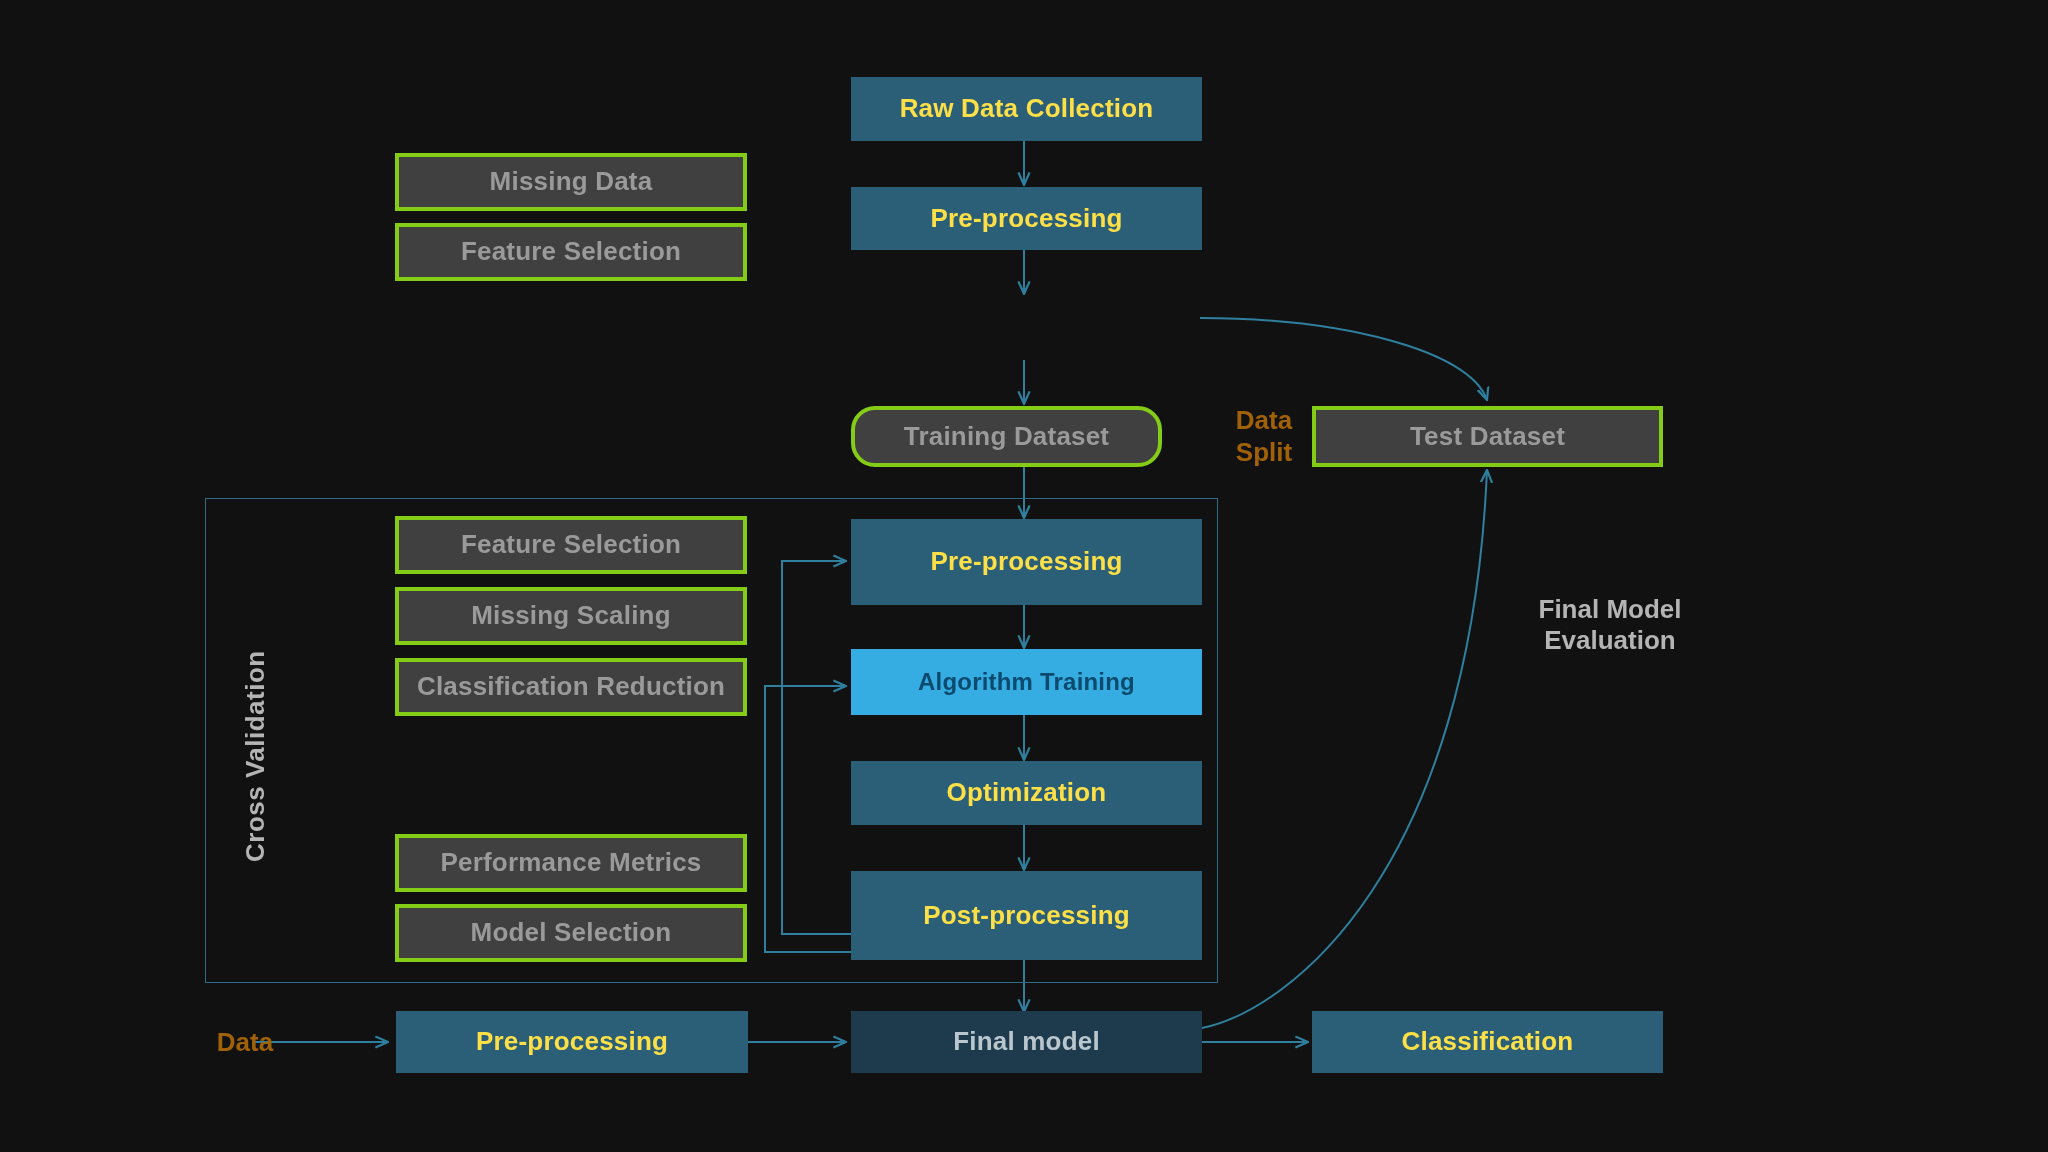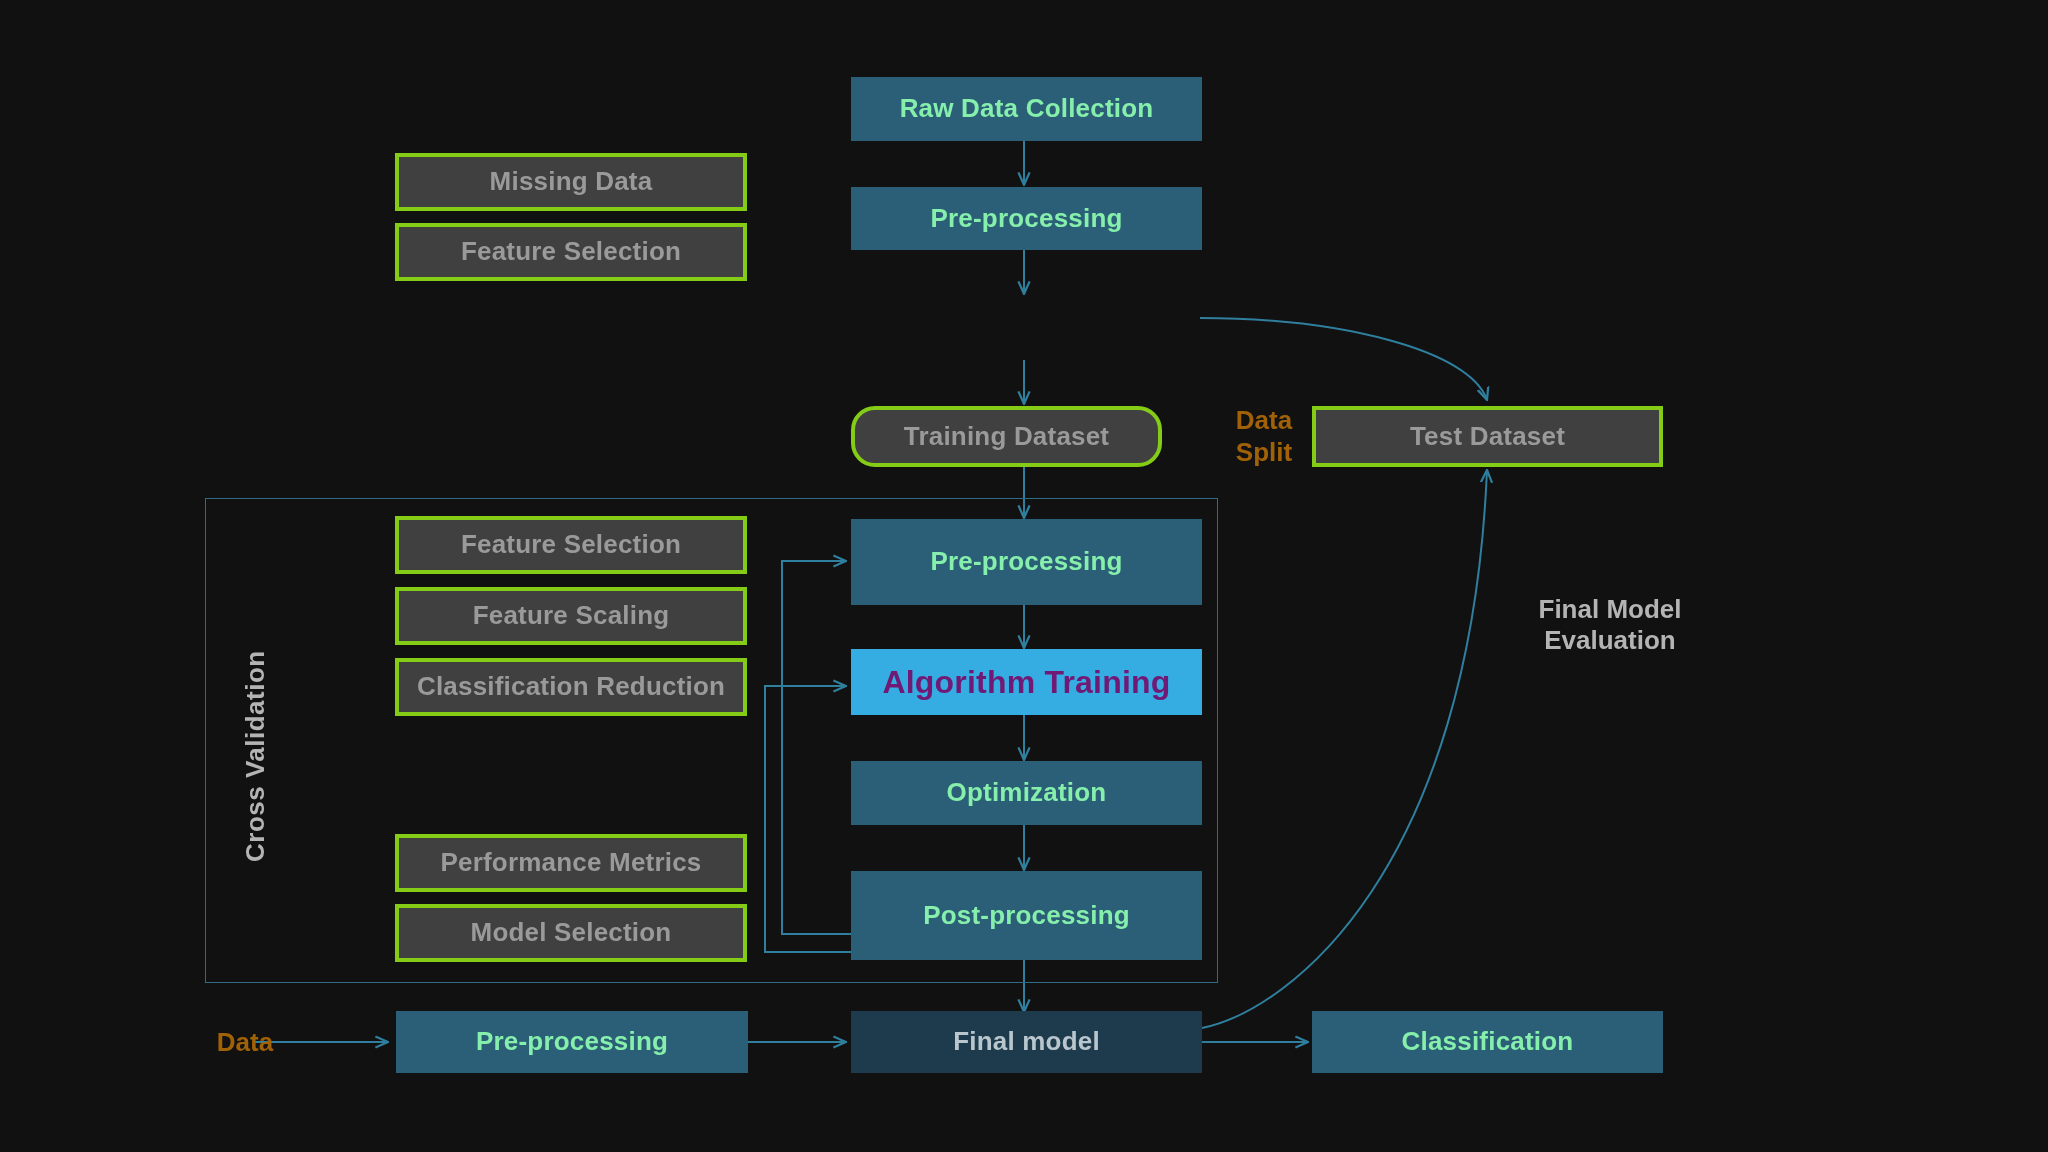--- a/index.html
+++ b/index.html
@@ -28,44 +28,44 @@
     justify-content:center;
     text-align:center;
     font-weight:bold;
     letter-spacing:0.2px;
     z-index:3;
     line-height:1.15;
   }
   
   .fill-teal{
     background:#2b5f77;
-    color:#86efac;
+    color:#fde047;
     border:1px solid #2b5f77;
     font-size:26px;
   }
   
   .fill-darkteal{
     background:#1d3b4c;
     color:#b9c6cd;
     border:1px solid #1d3b4c;
     font-size:26px;
   }
   
   .outline{
     background:#404040;
     color:#9a9a9a;
     border:4px solid #84cc16;
     font-size:26px;
   }
   
   .fill-bright{
     background:#35ade3;
-    color:#701a75;
+    color:#0c4a6e;
     border:1px solid #35ade3;
-    font-size:32px;
+    font-size:24px;
   }
   .plain-label{
     position:absolute;
     color:#a16207;
     font-weight:bold;
     font-size:26px;
     z-index:3;
     display:flex;
     align-items:center;
     justify-content:center;
@@ -161,21 +161,21 @@
   <div class="node fill-teal" style="left:851px; top:761px; width:351px; height:64px;">Optimization</div>
 
   <div class="node fill-teal" style="left:851px; top:871px; width:351px; height:89px;">Post-processing</div>
 
   <div class="node outline" style="left:395px; top:153px; width:352px; height:58px;">Missing Data</div>
 
   <div class="node outline" style="left:395px; top:223px; width:352px; height:58px;">Feature Selection</div>
 
   <div class="node outline" style="left:395px; top:516px; width:352px; height:58px;">Feature Selection</div>
 
-  <div class="node outline" style="left:395px; top:587px; width:352px; height:58px;">Feature Scaling</div>
+  <div class="node outline" style="left:395px; top:587px; width:352px; height:58px;">Missing Scaling</div>
 
   <div class="node outline" style="left:395px; top:658px; width:352px; height:58px;">Classification Reduction</div>
 
   <div class="node outline" style="left:395px; top:834px; width:352px; height:58px;">Performance Metrics</div>
 
   <div class="node outline" style="left:395px; top:904px; width:352px; height:58px;">Model Selection</div>
 
   <div class="plain-label" style="left:190px; top:1020px; width:110px; height:45px;">Data</div>
 
   <div class="node fill-teal" style="left:396px; top:1011px; width:352px; height:62px;">Pre-processing</div>

